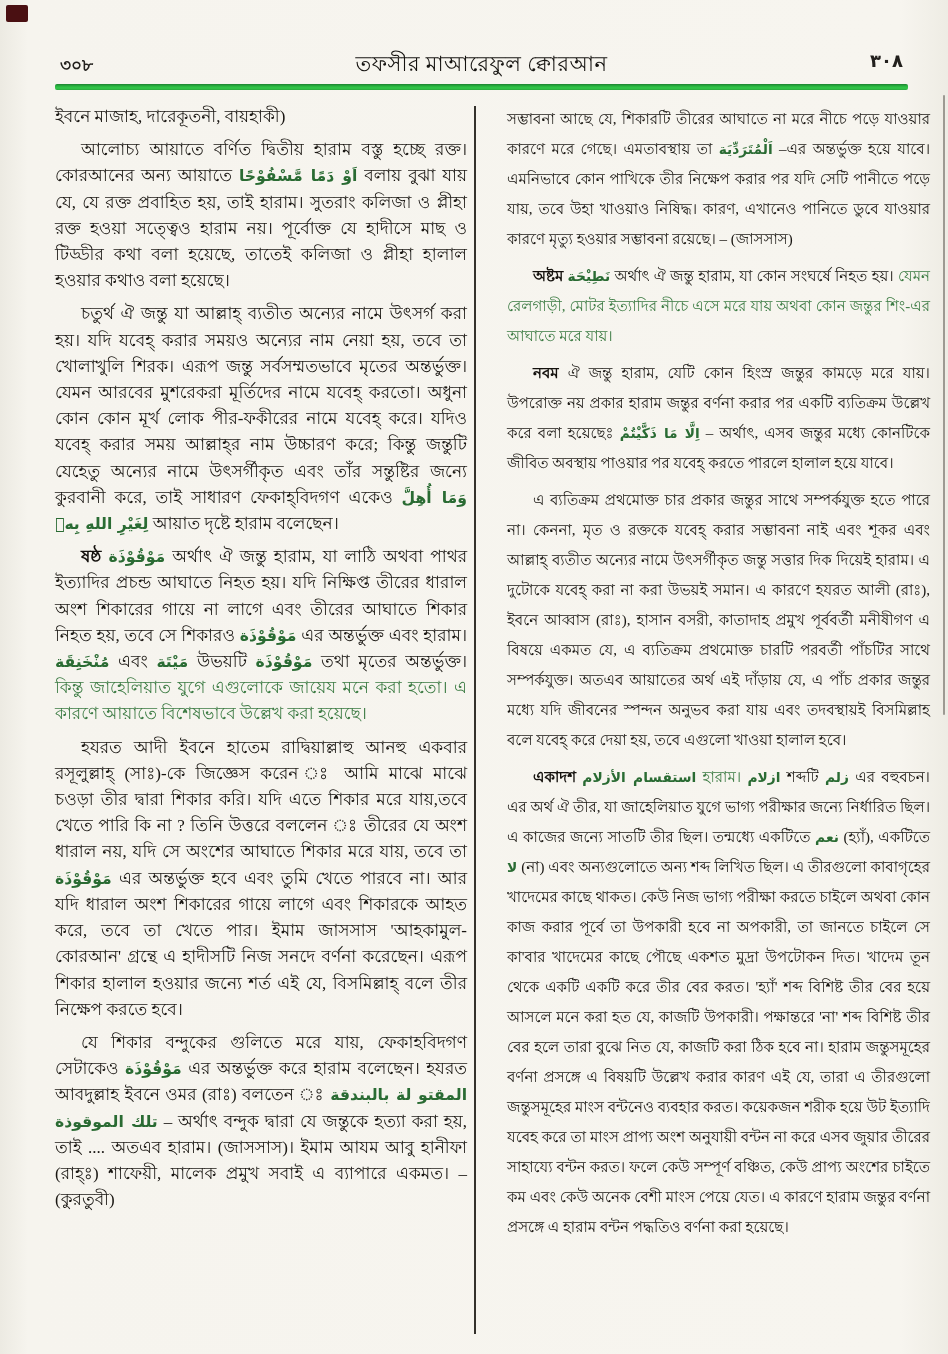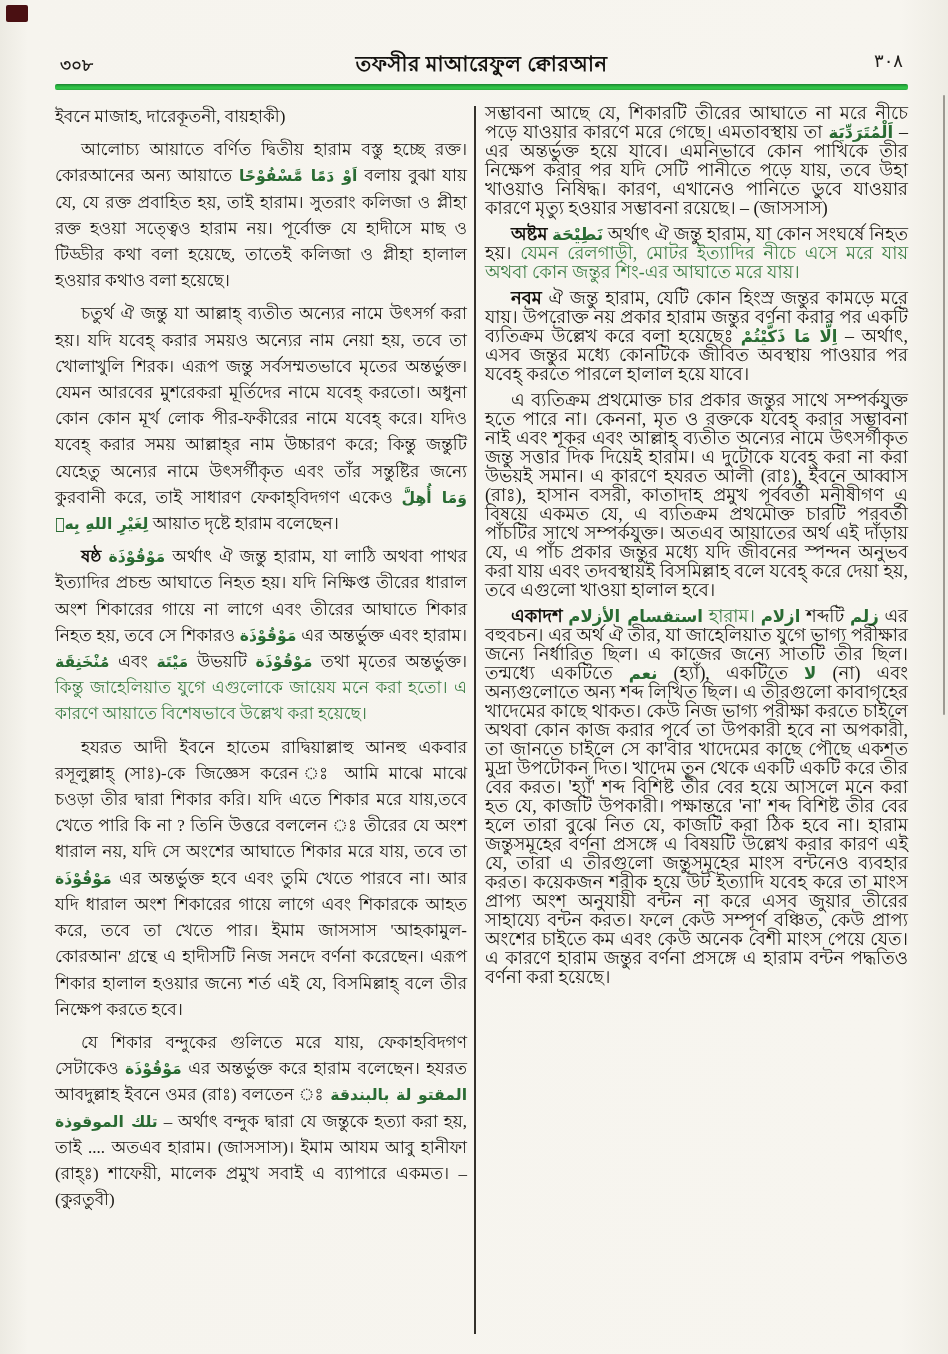--- a/index.html
+++ b/index.html
@@ -20,38 +20,38 @@
     position:absolute;right:3px;top:95px;width:2px;height:620px;
     background:#5a564e;opacity:.55;border-radius:2px;
   }
   .header{position:absolute;left:55px;right:40px;top:46px;height:34px;}
   .pg-left{
     position:absolute;left:5px;top:6px;
     font-size:17px;font-weight:bold;color:#22201d;
   }
   .title{
     position:absolute;left:0;right:0;top:2px;text-align:center;
-    font-size:21px;font-weight:bold;color:#14120f;letter-spacing:.5px;
+    font-size:21px;font-weight:normal;color:#14120f;letter-spacing:.5px;
   }
   .pg-right{
     position:absolute;right:5px;top:4px;
-    font-size:18px;font-weight:normal;color:#22201d;
+    font-size:18px;font-weight:bold;color:#22201d;
     font-family:"DejaVu Sans", sans-serif;
   }
   .rule{
     position:absolute;left:55px;top:84px;width:853px;height:6px;
     background:linear-gradient(180deg,#1c8030 0,#28b03e 2px,#33c94a 4px,#2aa83d 6px);
     border-radius:2px;
   }
   .columns{position:absolute;left:55px;top:104px;width:853px;height:1236px;}
   .col{
     position:absolute;top:0;text-align:justify;color:#191612;
   }
   .col-left{left:0;width:412px;font-size:17px;line-height:26.2px;}
-  .col-right{left:430px;width:423px;font-size:18px;line-height:19px;}
+  .col-right{left:452px;width:423px;font-size:15px;line-height:30px;}
   .divider{
     position:absolute;left:419px;top:2px;width:2px;height:1228px;
     background:#34312c;
   }
   .para{margin:0 0 7px 0;text-indent:26px;}
   .para.no-indent{text-indent:0;}
   .run-t{color:#191612;}
   .run-bo{font-weight:bold;color:#14110d;}
   .run-g{color:#3c7b43;}
   .run-ar{

